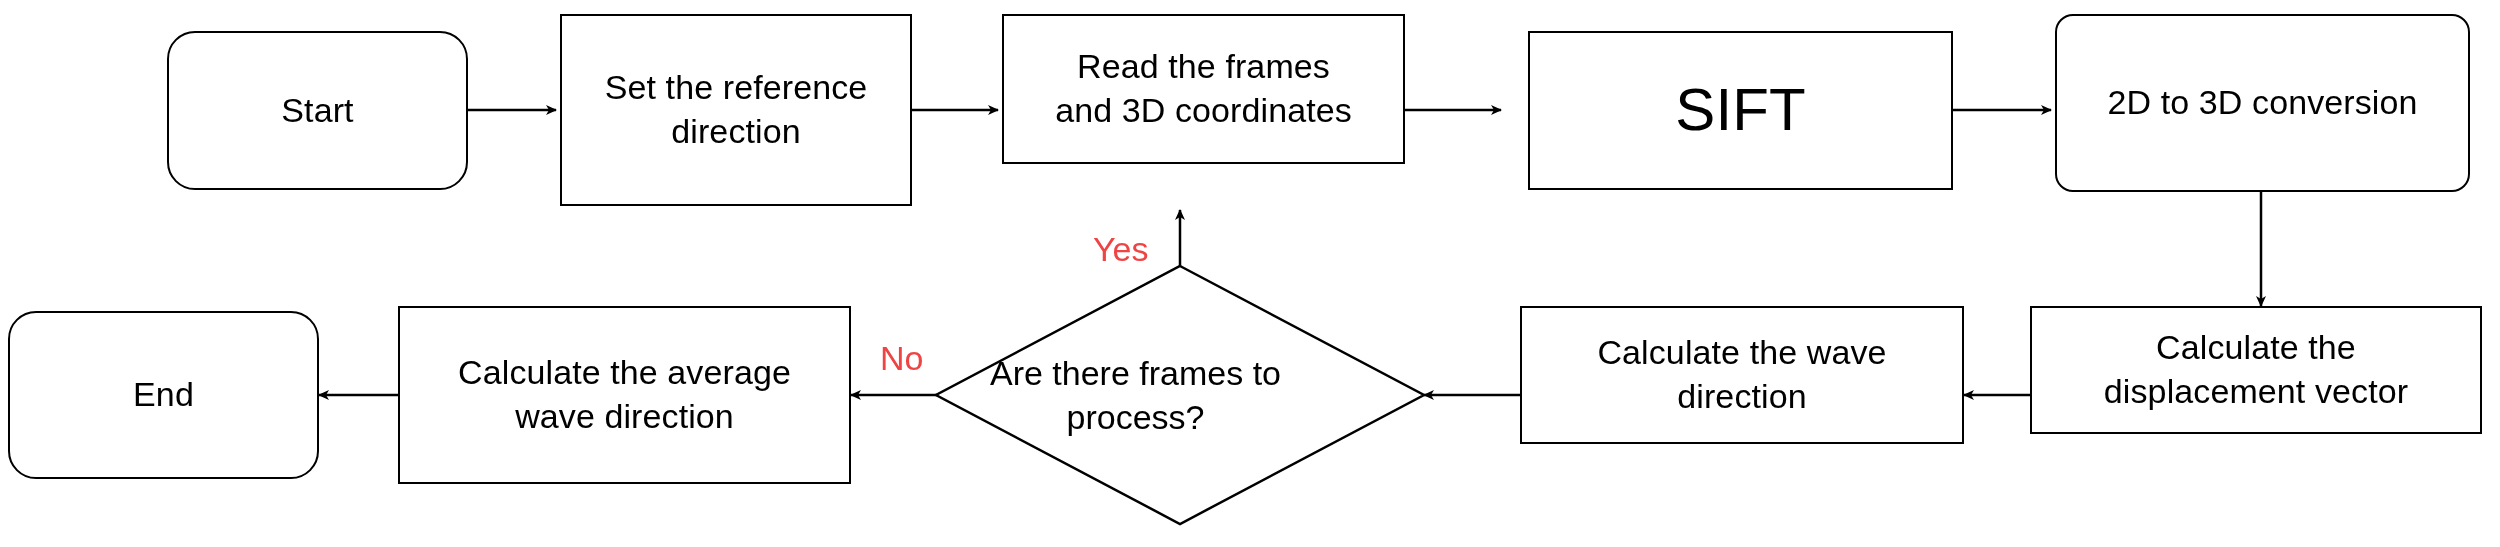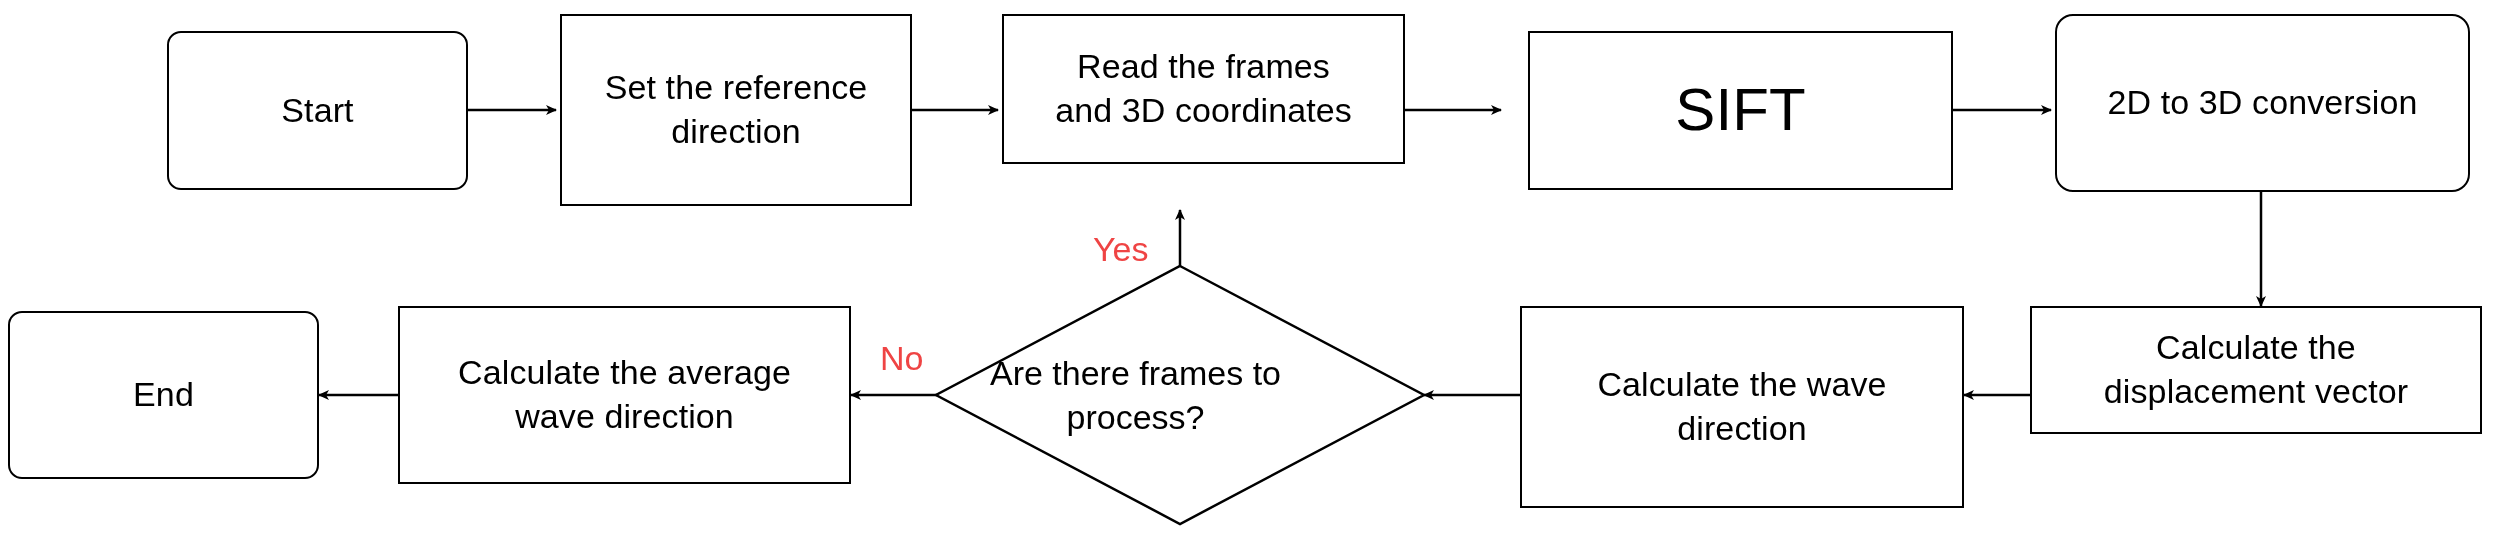--- a/index.html
+++ b/index.html
@@ -30,21 +30,21 @@
     justify-content: center;
     text-align: center;
     color: #000000;
     background: #ffffff;
     border: 2px solid #000000;
     font-size: 34px;
     line-height: 1.28;
     letter-spacing: 0.1px;
   }
   .node.rounded {
-    border-radius: 14px;
+    border-radius: 28px;
   }
   .node.big-text {
     font-size: 60px;
     margin-left: 23px;
   }
   .node-label {
     padding: 0 8px;
     white-space: pre-line;
   }
   .edge-label {
@@ -113,21 +113,21 @@
 
   <div class="node" style="left:2055px; top:14px; width:415px; height:178px;border-radius:18px;">
     <span class="node-label">2D to 3D conversion</span>
   </div>
 
   <div class="node" style="left:2030px; top:306px; width:452px; height:128px;">
     <span class="node-label">Calculate the
 displacement vector</span>
   </div>
 
-  <div class="node" style="left:1520px; top:306px; width:444px; height:202px;">
+  <div class="node" style="left:1520px; top:306px; width:444px; height:138px;">
     <span class="node-label">Calculate the wave
 direction</span>
   </div>
 
   <div class="diamond-label" style="left:990px; top:350px; width:380px; height:92px;">
     <span>Are there frames to
 process?</span>
   </div>
 
   <div class="node" style="left:398px; top:306px; width:453px; height:178px;">

